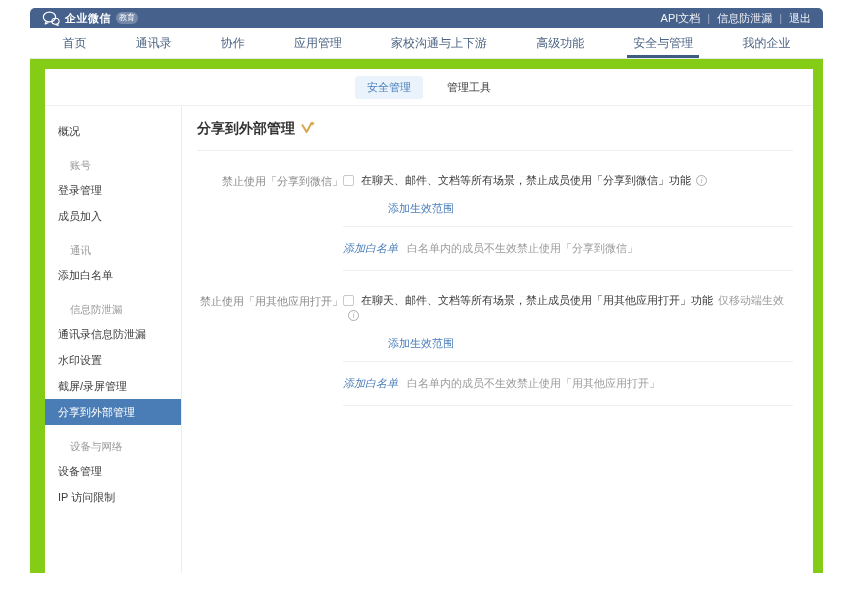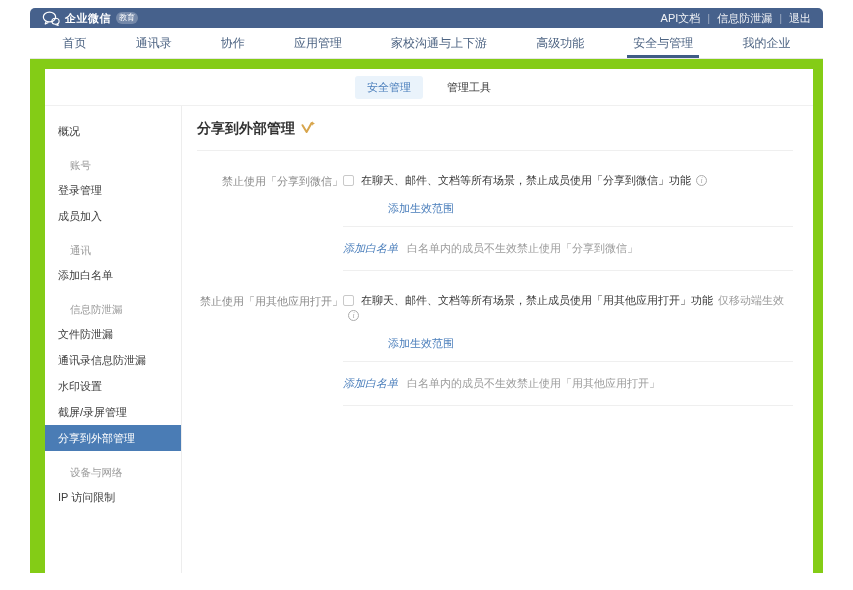--- a/index.html
+++ b/index.html
@@ -143,27 +143,27 @@
           <div class="side-item">概况</div>
 
           <div class="side-header">账号</div>
           <div class="side-item">登录管理</div>
           <div class="side-item">成员加入</div>
 
           <div class="side-header">通讯</div>
           <div class="side-item">添加白名单</div>
 
           <div class="side-header">信息防泄漏</div>
-          <div class="side-item">文件防泄漏</div>
           <div class="side-item">通讯录信息防泄漏</div>
           <div class="side-item">水印设置</div>
           <div class="side-item">截屏/录屏管理</div>
           <div class="side-item active">分享到外部管理</div>
 
           <div class="side-header">设备与网络</div>
+          <div class="side-item">设备管理</div>
           <div class="side-item">IP 访问限制</div>
         </aside>
 
         <section class="content">
           <div class="titlerow">
             <span class="title">分享到外部管理</span>
             <span class="vip">
               <svg width="14" height="13" viewBox="0 0 14 13" aria-hidden="true">
                 <path d="M1.5 4.2 L5.6 11 L10.6 2" stroke="#d7a54c" stroke-width="2" fill="none" stroke-linecap="round" stroke-linejoin="round"></path>
                 <path d="M11.7 0.2 l0.7 1.6 1.6 0.7 -1.6 0.7 -0.7 1.6 -0.7 -1.6 -1.6 -0.7 1.6 -0.7 z" fill="#d7a54c"></path>

